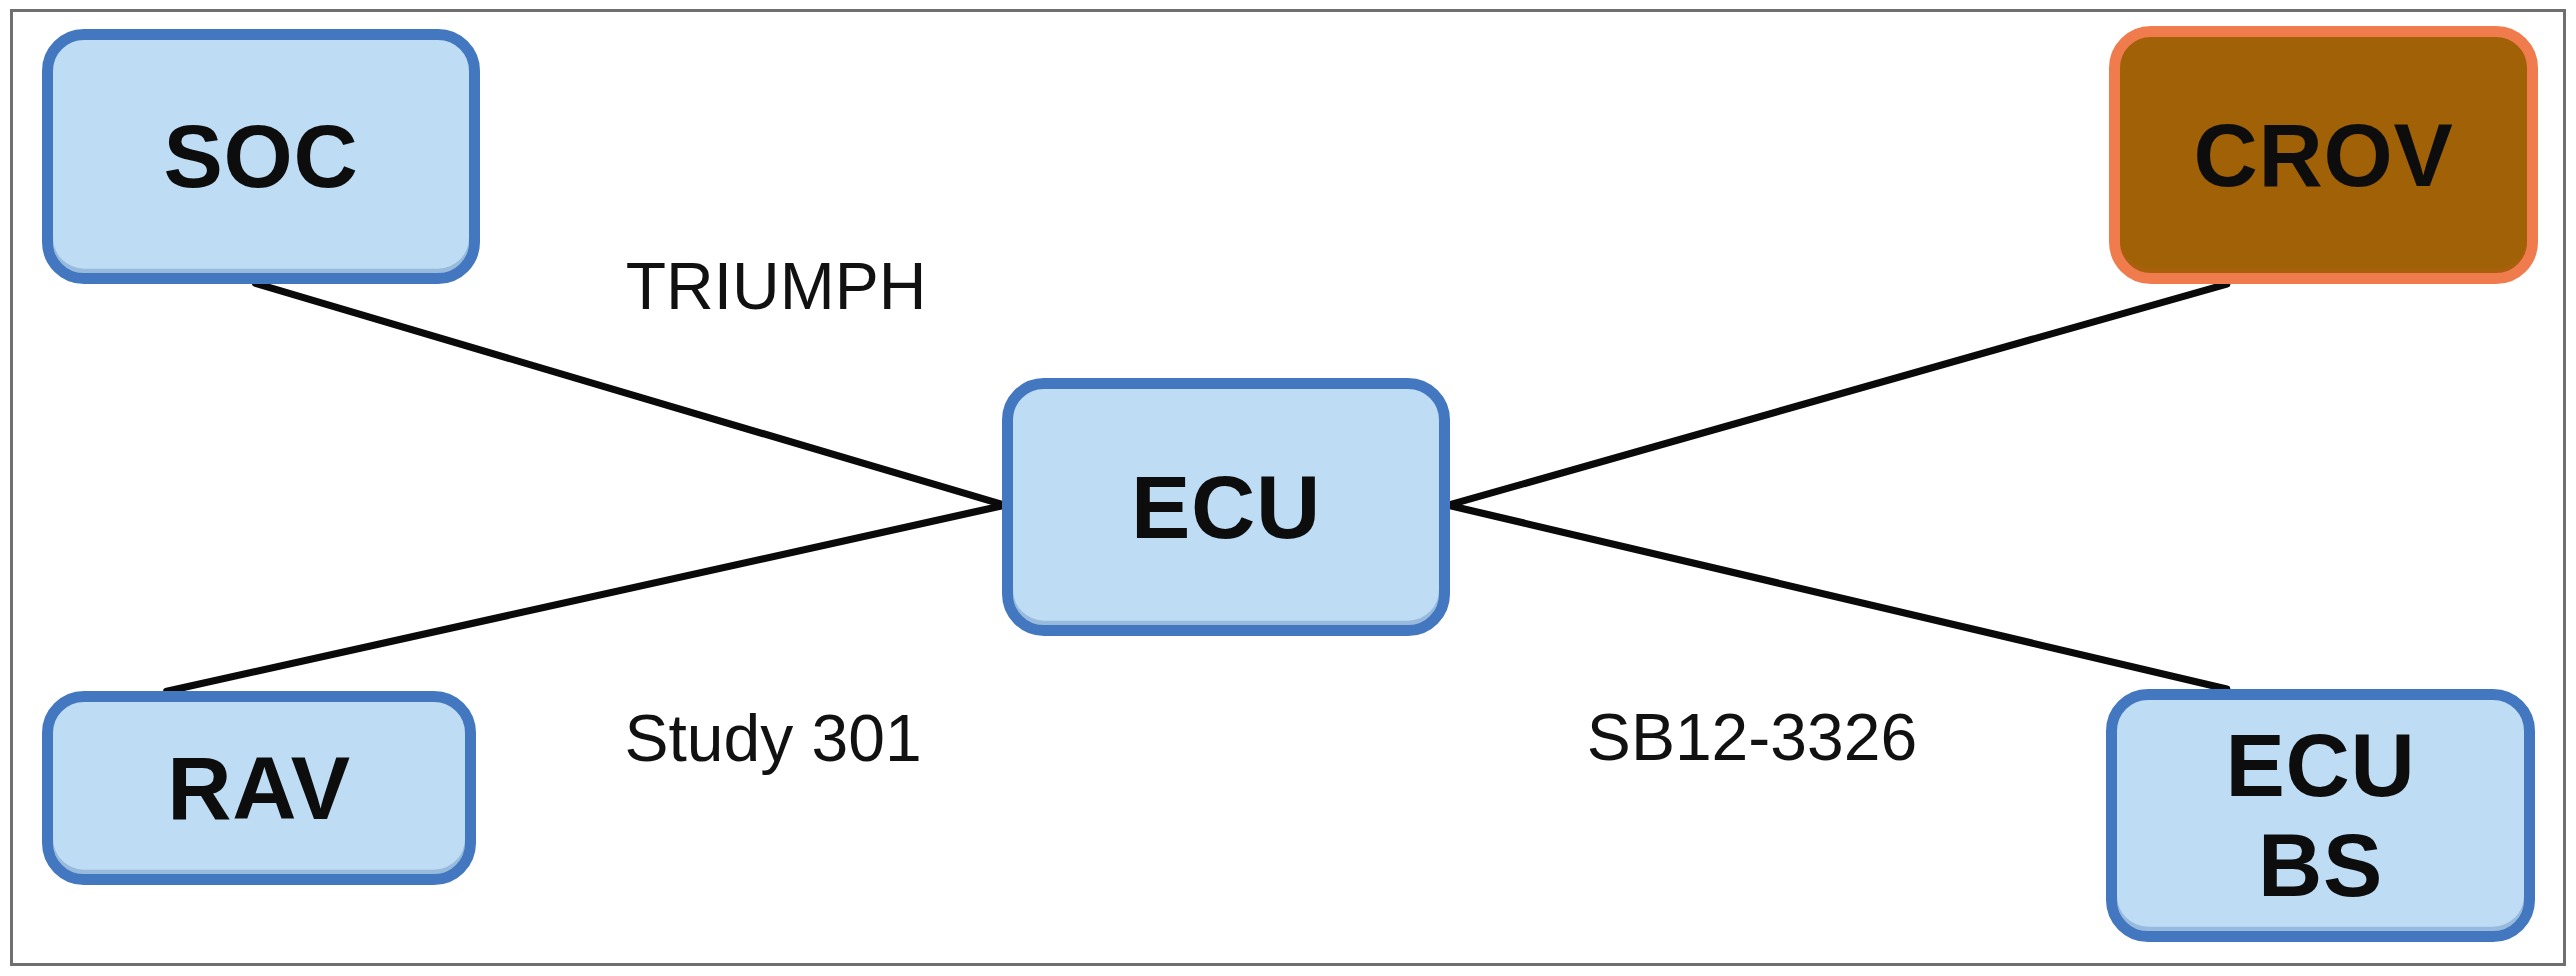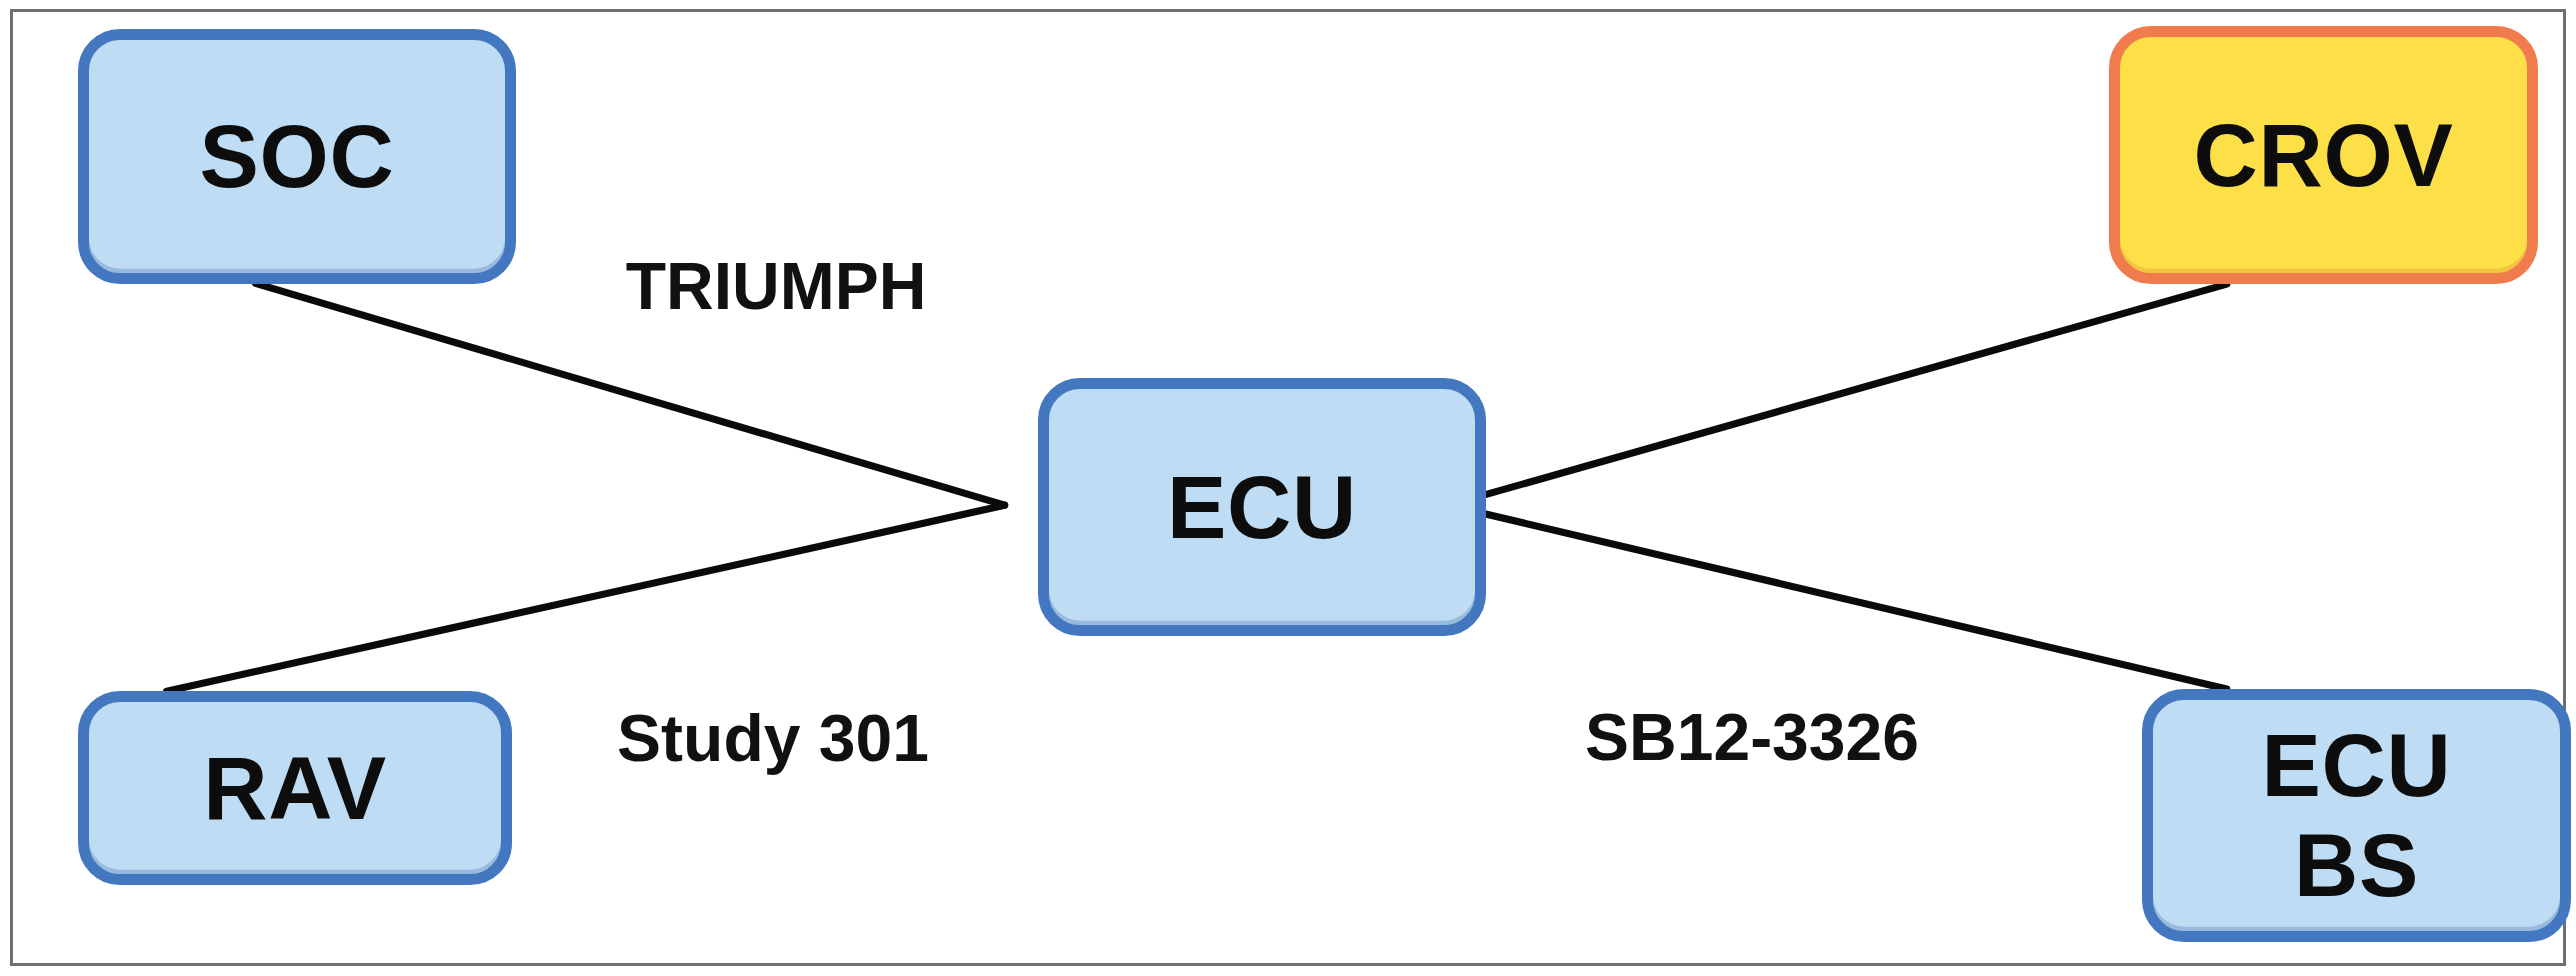--- a/index.html
+++ b/index.html
@@ -48,42 +48,41 @@
     font-weight: bold;
     font-size: 89px;
     color: #0d0d0d;
     letter-spacing: 0.7px;
     text-align: center;
   }
   .node-blue {
     background: #beddf4;
     border-color: #4377bf;
     box-shadow: inset 0 -4.3px 0 rgba(40, 85, 150, 0.25);
-    margin-left: 36px;
   }
   .node-orange {
-    background: #fde047;
+    background: #a16207;
     border-color: #f07c4e;
     box-shadow: inset 0 -4.3px 0 rgba(200, 90, 40, 0.20);
   }
   #node-soc   { left: 42px;   top: 29px;  width: 438px; height: 255px; }
   #node-crov  { left: 2109px; top: 26px;  width: 429px; height: 258px; }
   #node-ecu   { left: 1002px; top: 378px; width: 448px; height: 258px; }
   #node-rav   { left: 42px;   top: 691px; width: 434px; height: 194px; }
   #node-ecubs { left: 2106px; top: 689px; width: 429px; height: 253px; }
   .two-line {
     display: flex;
     flex-direction: column;
     line-height: 1.12;
   }
   .edge-label {
     position: absolute;
     transform: translate(-50%, -50%);
     font-size: 66px;
-    font-weight: bold;
+    font-weight: normal;
     color: #111111;
     white-space: nowrap;
   }
   #label-triumph    { left: 776px; top: 286px; }
   #label-commodore2 { left: 1747px; top: 286px; }
   #label-study301   { left: 773px; top: 738px; }
   #label-sb12       { left: 1752px; top: 737px; }
 </style>
 </head>
 <body>

